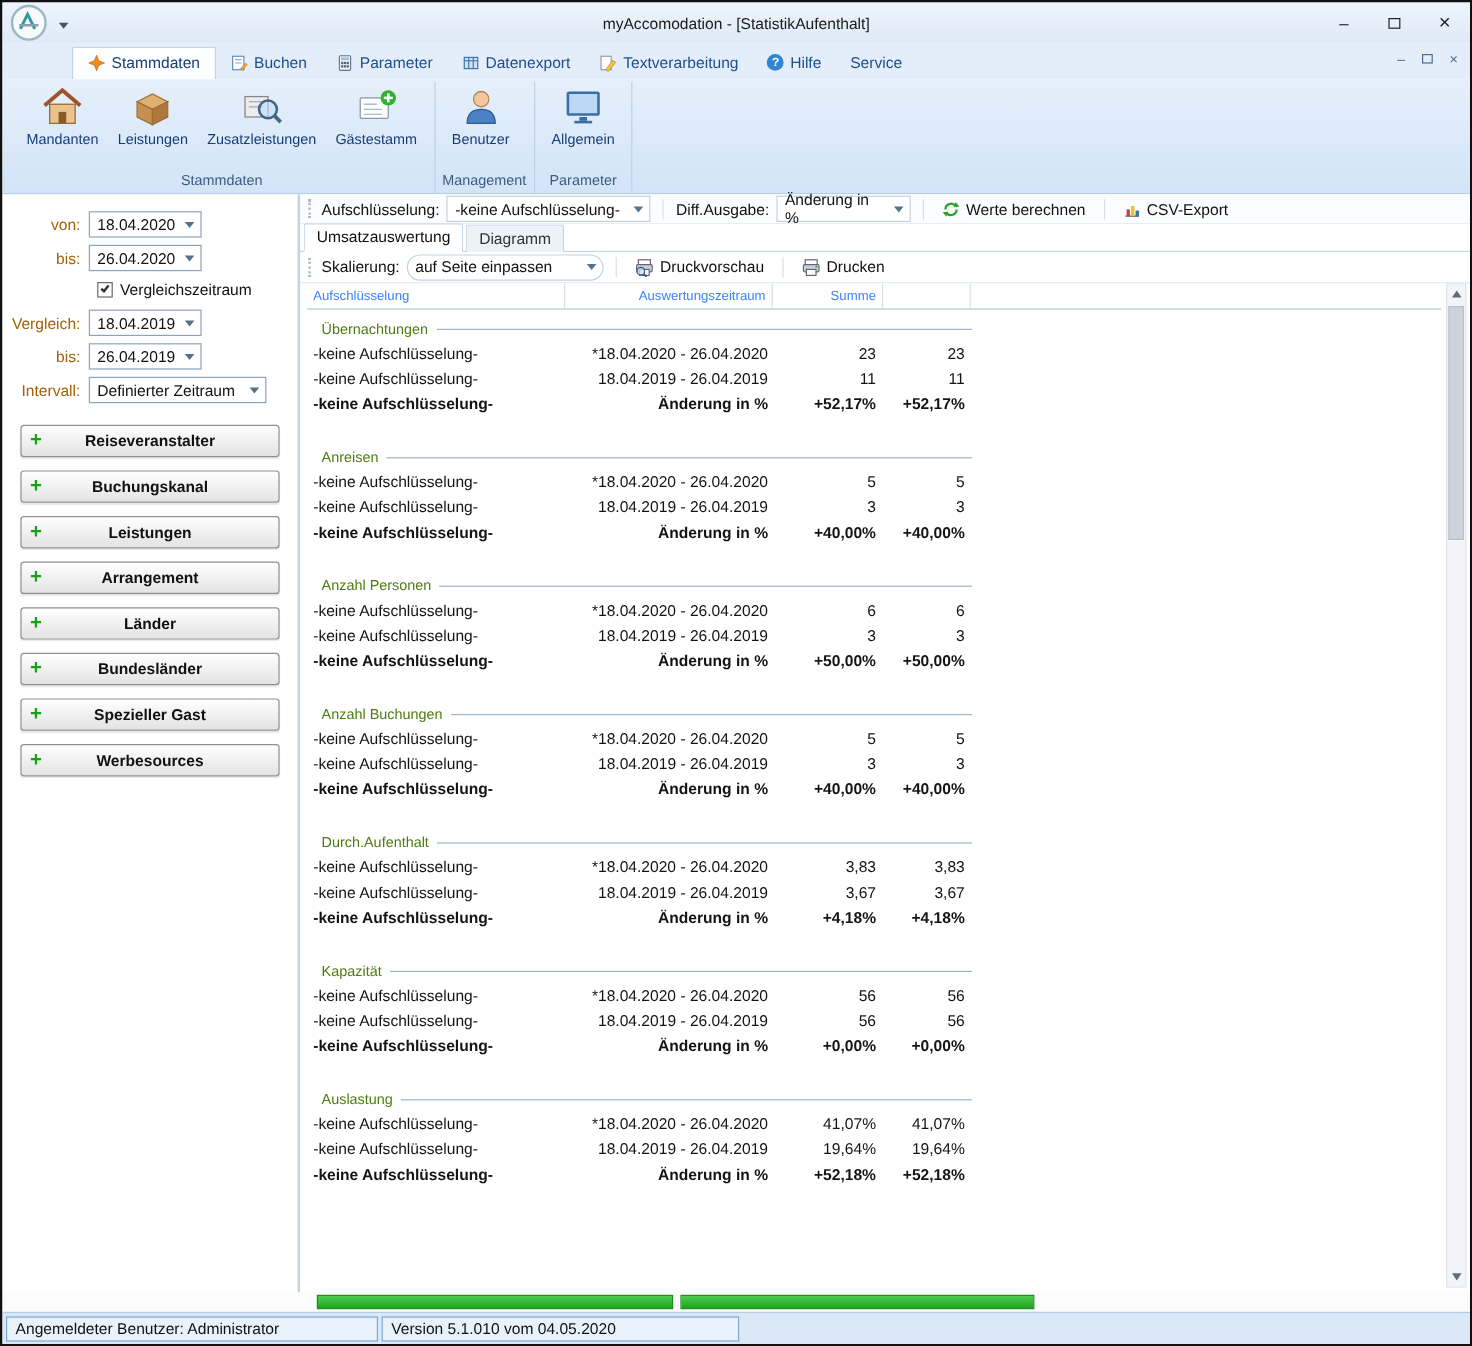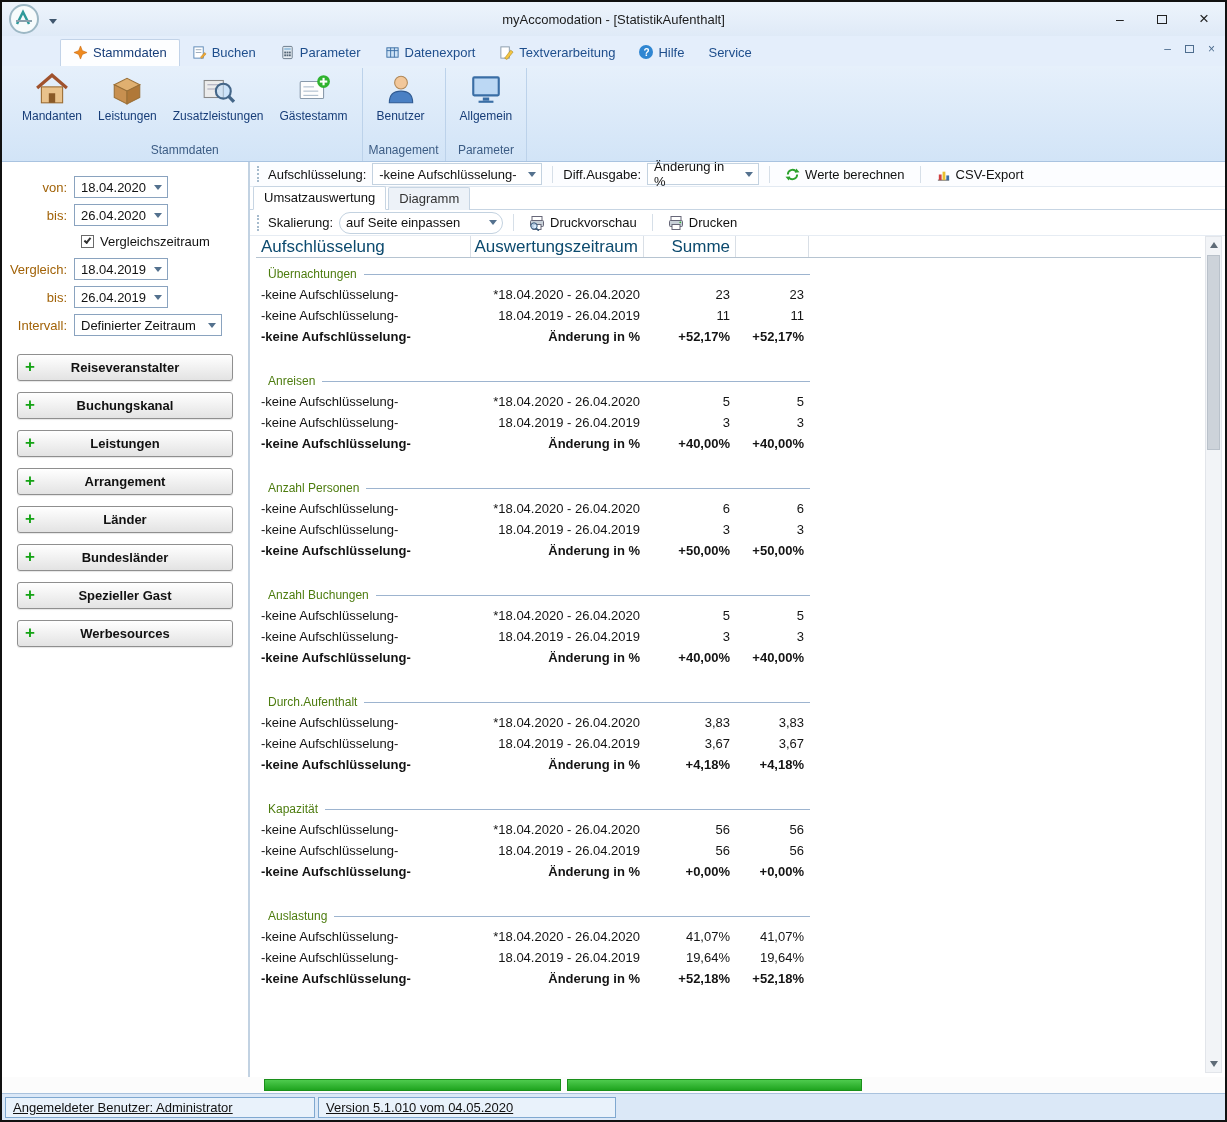--- a/index.html
+++ b/index.html
@@ -62,21 +62,21 @@
   .tool-btn { display:flex; align-items:center; gap:5px; padding:2px 5px;text-align:center; }
   .combo.w170 { width:170px; } .combo.w112 { width:112px; } .combo.w150 { width:164px;border-radius:11px; }
 
   .view-tabs { height:23px; display:flex; align-items:flex-end; padding-left:3px; border-bottom:1px solid #c7d5e3; background:#fff; flex:0 0 auto; }
   .page-tab { padding:3px 10px 4px 10px; font-size:13px; border:1px solid #c7d5e3; border-bottom:none; background:#edf2f8; color:#333; margin-right:2px; border-radius:2px 2px 0 0; margin-bottom:-1px; }
   .page-tab.active { background:#fff; border-bottom:1px solid #fff; color:#111; }
 
   .print-toolbar { height:26px; display:flex; align-items:center; gap:6px; padding:0 6px 0 5px; border-bottom:1px solid #e6ecf3; font-size:13px; color:#111; flex:0 0 auto; }
 
   .table-wrap { flex:1; position:relative; padding:0 24px 0 6px; overflow:hidden; }
-  .thead { display:grid; grid-template-columns:215px 173px 92px 73px 1fr; height:22px; border-bottom:1px solid #b6c4d1; align-items:stretch; font-size:17px; color:#0c4a6e; }
+  .thead { display:grid; grid-template-columns:215px 173px 92px 73px 1fr; height:22px; border-bottom:1px solid #b6c4d1; align-items:stretch; font-size:11px; color:#3b82f6; }
   .thead .h { border-right:1px solid #d9dfe6; display:flex; align-items:center; padding:0 5px; }
   .thead .h.end { justify-content:flex-end; }
   .thead .h.fill { border-right:none; }
   .tbody { padding-top:6px; font-size:13px; color:#141414; }
   .tsection { margin-bottom:24px; }
   .tsection-title { display:flex; align-items:center; width:554px; height:20px; color:#4d7c0f; padding-left:12px; font-size:12px; }
   .tsection-title .tline { flex:1; height:1px; background:#9db4cf; margin-left:7px; }
   .trow { display:grid; grid-template-columns:215px 173px 92px 73px; height:21px; align-items:center; }
   .trow.bold { font-weight:bold; }
   .trow .c0 { padding-left:5px; }
@@ -89,21 +89,21 @@
   .varrow.up { top:0; } .varrow.down { bottom:0; }
   .tri-up { width:0; height:0; border-left:4px solid transparent; border-right:4px solid transparent; border-bottom:6px solid #5f6b77; }
   .tri-down { width:0; height:0; border-left:4px solid transparent; border-right:4px solid transparent; border-top:6px solid #5f6b77; }
   .vthumb { position:absolute; left:1px; right:1px; top:18px; height:195px; background:#cdd3da; border:1px solid #b9c1ca; }
 
   
   .progress-row { height:16px; position:relative; background:#fcfcfc; flex:0 0 auto; }
   .pbar { position:absolute; top:2px; height:12px; background:linear-gradient(#4ecb4e,#1fa41f); border:1px solid #1a8f1a; }
   .pbar.one { left:262px; width:297px; }
   .pbar.two { left:565px; width:295px; }
-  .statusbar { height:27px; background:#dbe8f7; border-top:1px solid #a9c2dd; display:flex; align-items:center; gap:3px; padding:0 3px; font-size:13px; color:#111; flex:0 0 auto;text-decoration:underline; }
+  .statusbar { height:27px; background:#dbe8f7; border-top:1px solid #a9c2dd; display:flex; align-items:center; gap:3px; padding:0 3px; font-size:13px; color:#111; flex:0 0 auto; }
   .status-panel { height:21px; background:#e9f2fb; border:1px solid #7fa8d0; display:flex; align-items:center; padding:0 7px; }
   .status-panel.user { width:310px; }
   .status-panel.version { width:298px; }
 </style>
 </head>
 <body>
 
 <div class="window">
 
   <div class="titlebar">

